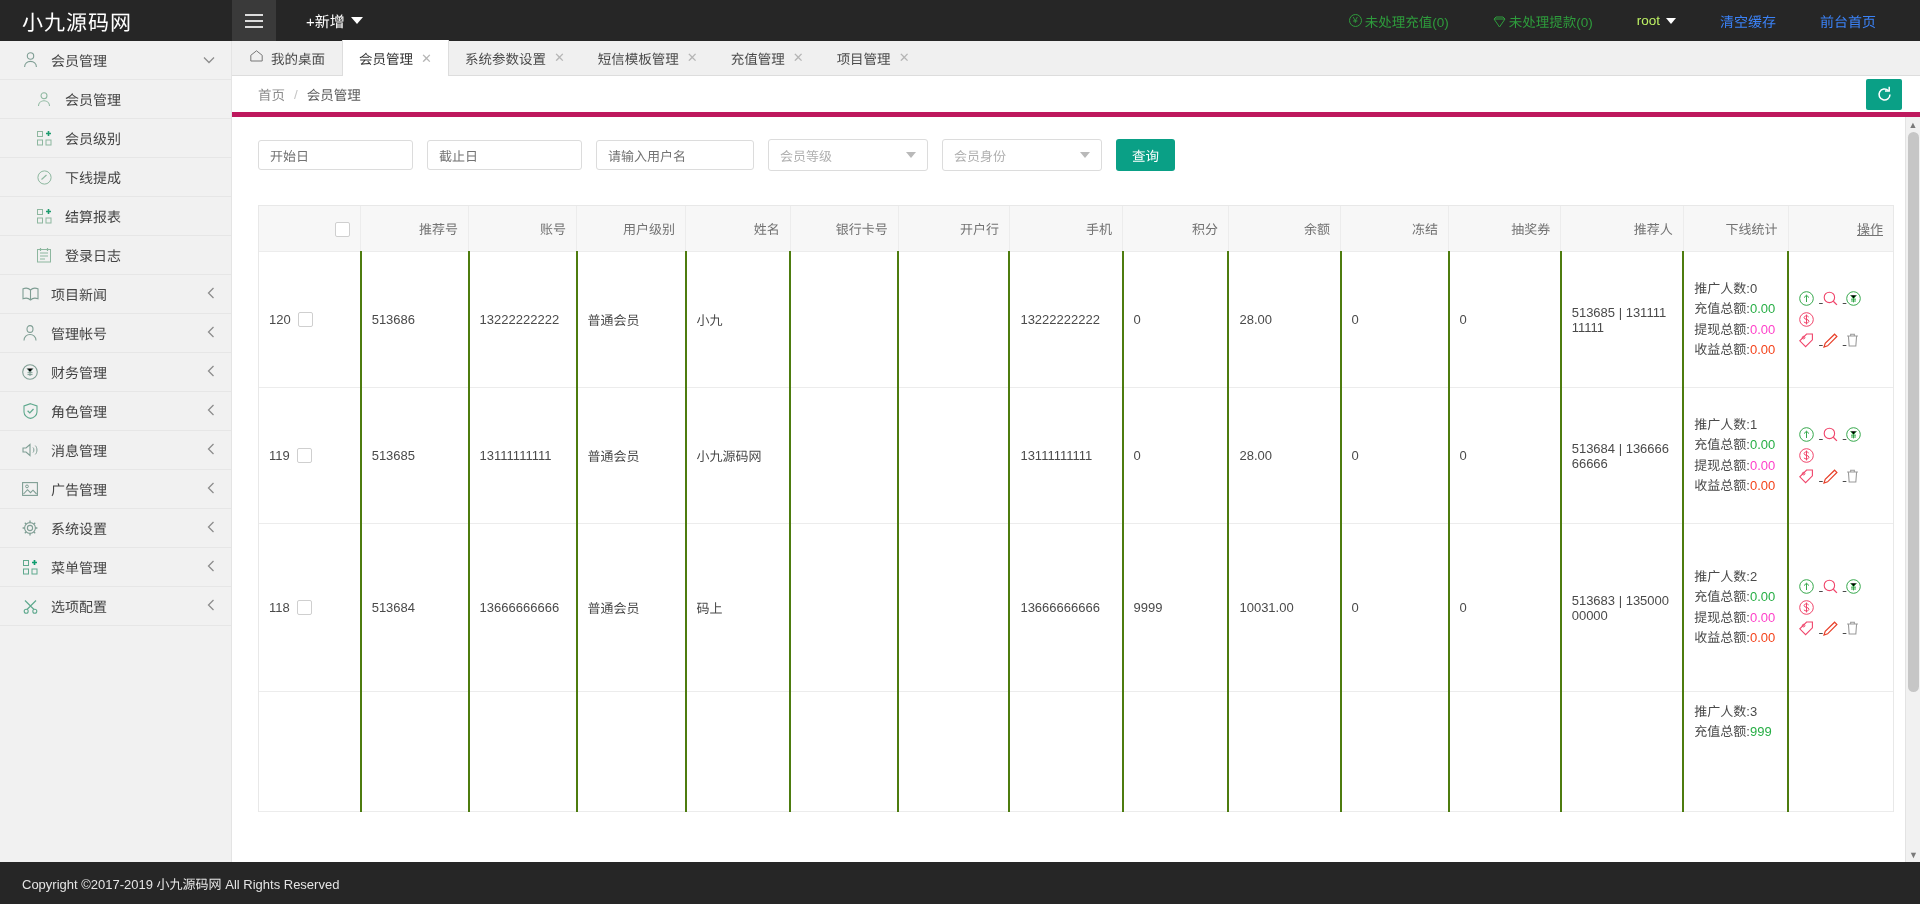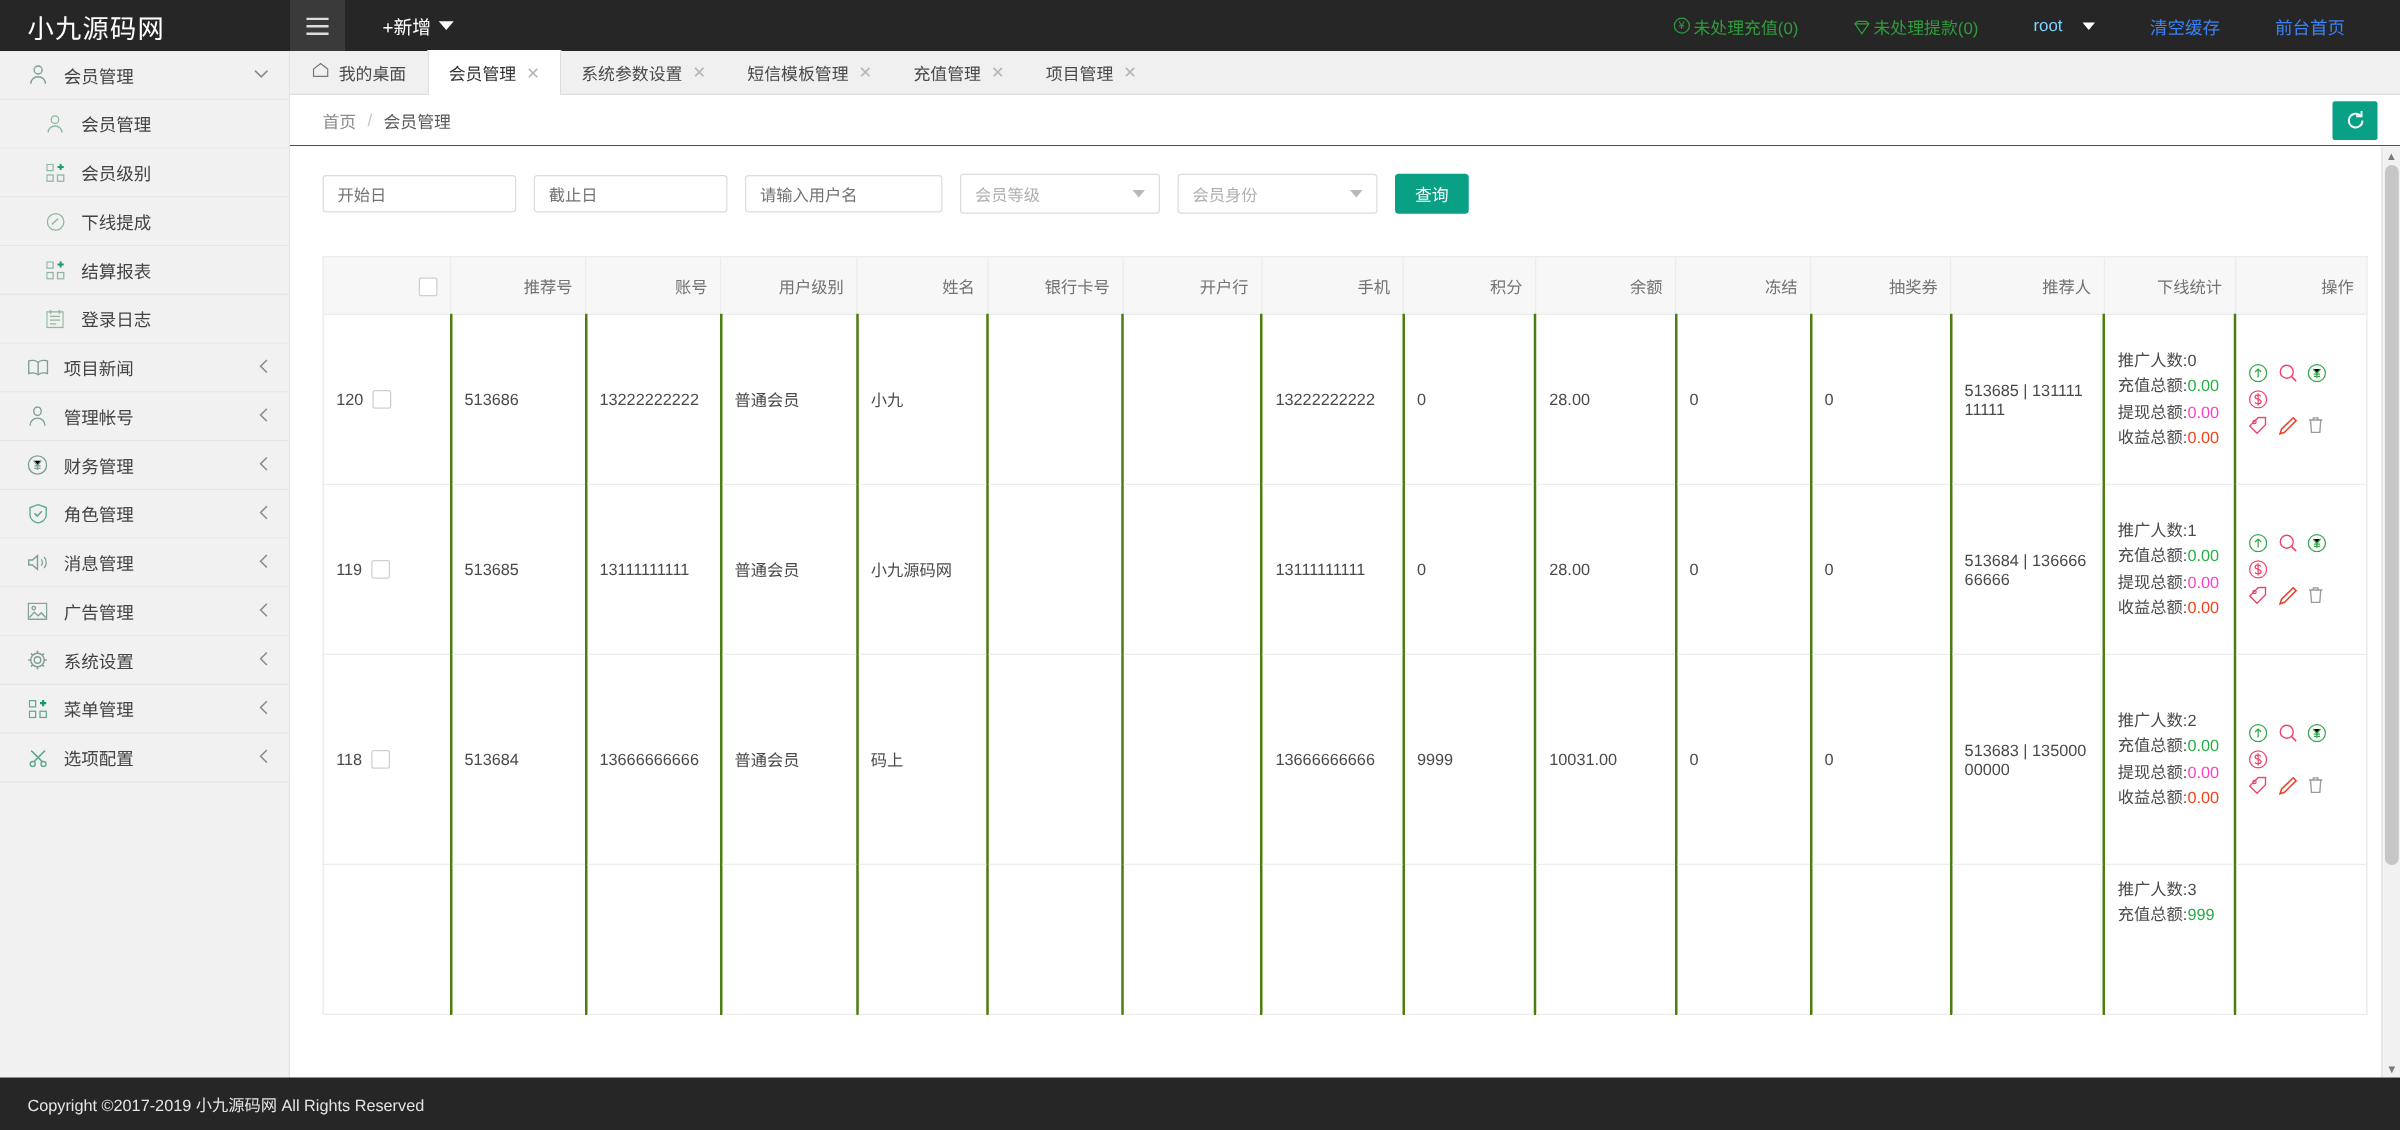--- a/index.html
+++ b/index.html
@@ -45,21 +45,21 @@
   .topbar-right {
     margin-left: auto; display: flex; align-items: center;
     height: 41px; padding-right: 22px; gap: 0;
   }
   .tb-item {
     display: flex; align-items: center; gap: 3px;
     font-size: 13.5px; padding: 0 22px; cursor: pointer; white-space: nowrap;
   }
   .tb-green { color: #2e9c3c; }
   .tb-white { color: #3b82f6; font-size: 14px; }
-  .tb-root { color: #7dd3fc; display:flex; align-items:center; gap:16px; }
+  .tb-root { color: #bef264; display:flex; align-items:center; gap:6px; }
   .circ-icon {
     display: inline-block; width: 13px; height: 13px;
     border: 1px solid currentColor; border-radius: 50%;
     font-size: 9px; line-height: 11px; text-align: center;
     position: relative; top: 0px;
   }
   .dia-icon {
     display:inline-block; width:13px; height:13px; position:relative; top:1px;
   }
   .caret-sm {
@@ -119,21 +119,21 @@
     background: #fff; color: #333;
     border-left: 1px solid #ddd; border-right: 1px solid #ddd;
     height: 36px; margin-bottom: -1px;
   }
   .tab-x { color: #b5b5b5; font-size: 13px; line-height: 1; }
   .home-ico { color: #666; }
 
   
   .crumbbar {
     height: 41px; background: #fff;
-    border-bottom: 1px solid #be185d;
+    border-bottom: 5px solid #be185d;
     display: flex; align-items: center;
     padding: 0 18px 0 26px;
     color: #8c8c8c; font-size: 13.5px;
   }
   .crumb-sep { margin: 0 9px; color: #c6c6c6; }
   .crumb-cur { color: #5a5a5a; }
   .refresh-btn {
     margin-left: auto; width: 36px; height: 31px;
     background: #0aa086; color: #fff;
     display: flex; align-items: center; justify-content: center;
@@ -209,21 +209,21 @@
     font-size: 13px; text-align: right;
     padding: 13px 10px; border-right: 1px solid #ececec;
     border-bottom: 1px solid #ececec;
     vertical-align: middle;
   }
   table.grid td {
     font-size: 13px; color: #4a4a4a; padding: 10px;
     border-right: 2px solid #4d7c0f; border-bottom: 1px solid #ececec;
     vertical-align: middle; word-break: break-all;
   }
-  table.grid th:last-child, table.grid td:last-child { border-right: none; }
+  table.grid th:last-child, table.grid td:last-child { border-right: none; text-decoration: underline; }
   .cb {
     width: 15px; height: 15px; border: 1px solid #cfcfcf; border-radius: 2px;
     background: #fff; display: inline-block; cursor: pointer;
     vertical-align: middle;
   }
   .idcell { display: flex; align-items: center; gap: 7px; }
   .stat-line { line-height: 1.55; }
   .s-green { color: #27ae45; }
   .s-pink { color: #ff3fc8; }
   .s-red { color: #f4421b; }

